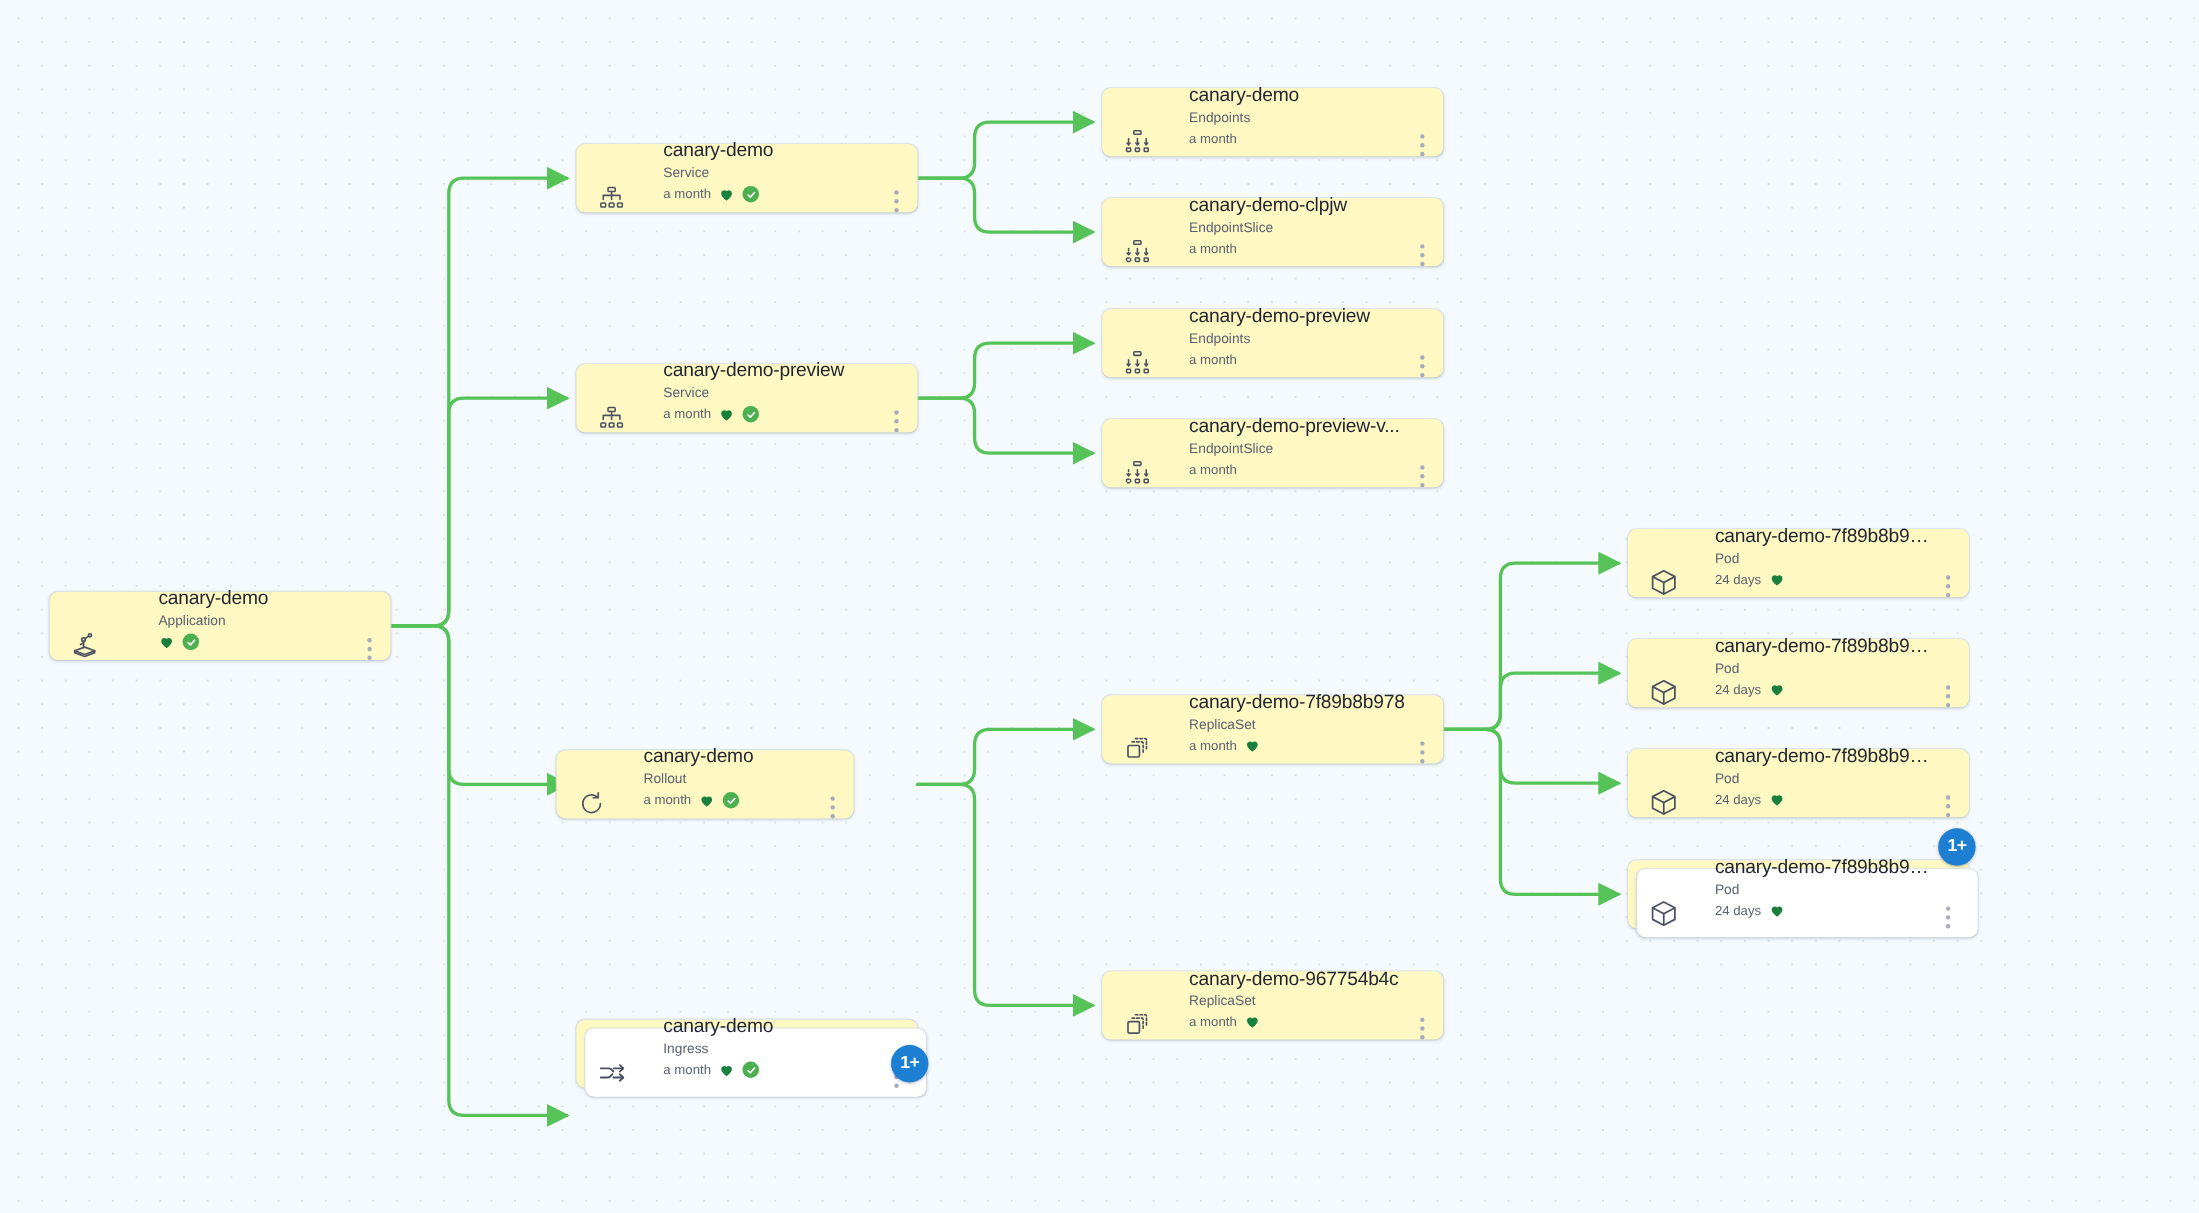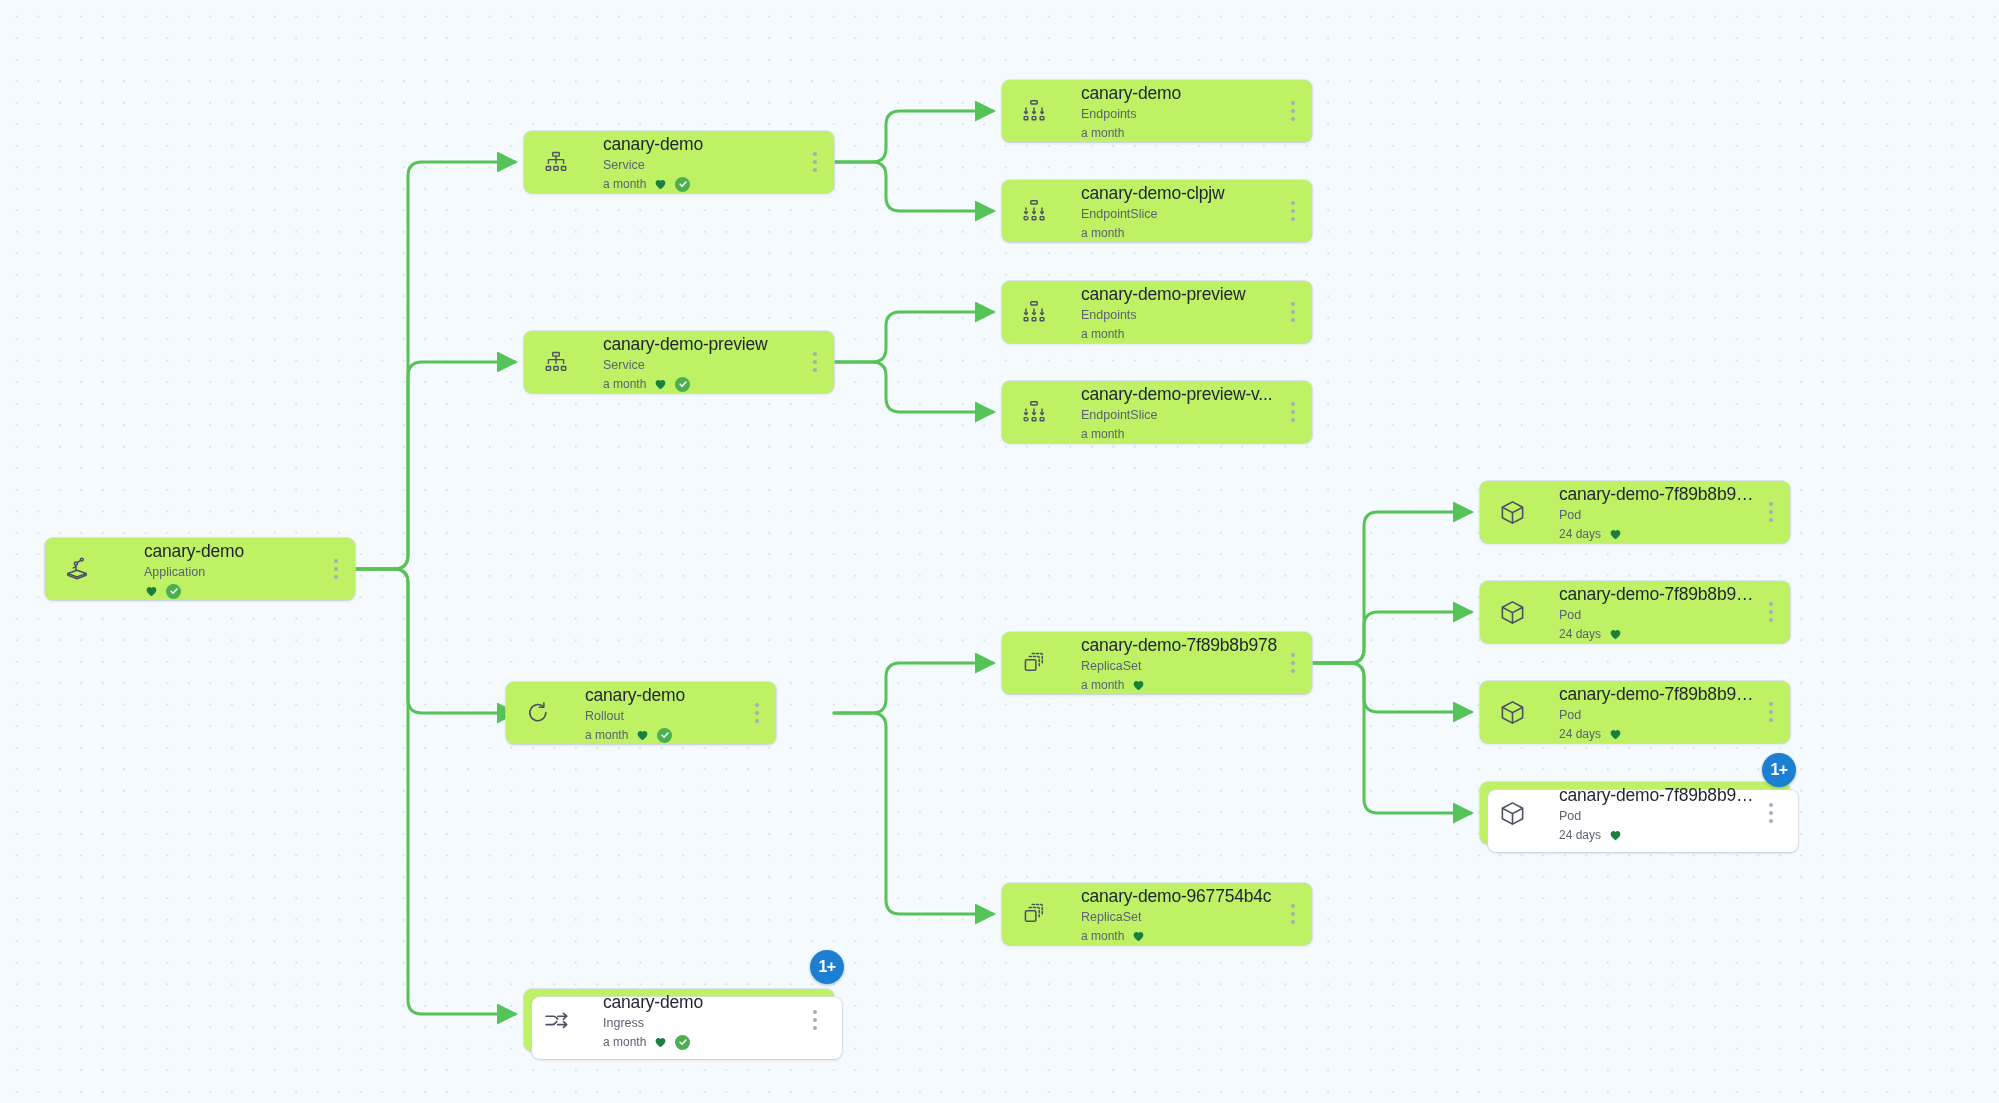--- a/index.html
+++ b/index.html
@@ -10,24 +10,24 @@
     background-image:radial-gradient(circle, #dbe3ea 1.1px, rgba(0,0,0,0) 1.3px);
     background-size:21.5px 21.5px;
     background-position:6px 6px;
     position:relative;
   }
   #canvas{position:absolute;inset:0;}
   svg.edges{position:absolute;left:0;top:0;width:1999px;height:1103px;pointer-events:none;}
 
   .node{
     position:absolute;
-    background:#bef264;
+    background:#fef9c3;
     border-radius:8px;
     box-shadow:0 1px 3px rgba(40,50,70,.16), 0 0 0 1px rgba(220,228,238,.75);
-    display:flex;align-items:center;
+    display:flex;align-items:flex-end;
     box-sizing:border-box;
     z-index:3;
   }
   .node.stacked::after{
     content:"";
     position:absolute;
     left:8px;top:8px;
     width:100%;height:100%;
     background:#fff;
     border-radius:8px;
@@ -251,21 +251,21 @@
               </svg>
             </span>
           </div>
         </div>
         <div class="kebab">
           <i></i>
           <i></i>
           <i></i>
         </div>
       </div>
-      <div class="node stacked" style="left: 524px; top: 989px; width: 310px; height: 62px;">
+      <div class="node stacked" style="left: 524px; top: 927px; width: 310px; height: 62px;">
         <div class="node-icon">
           <svg width="27" height="27" viewBox="0 0 24 24" fill="none" stroke="currentColor" stroke-width="1.5" stroke-linecap="round" stroke-linejoin="round">
             <path d="M2.8 8.2h6.6c1.9 0 2.6 1.1 3.6 2.6"></path>
             <path d="M2.8 15.6h5.6c2 0 2.7-1.2 3.8-2.8"></path>
             <path d="M13.2 8.2h7.6"></path>
             <path d="M18.2 5.6l2.8 2.6-2.8 2.6"></path>
             <path d="M13 15.6h7.8"></path>
             <path d="M18.2 13l2.8 2.6-2.8 2.6"></path>
           </svg>
         </div>

